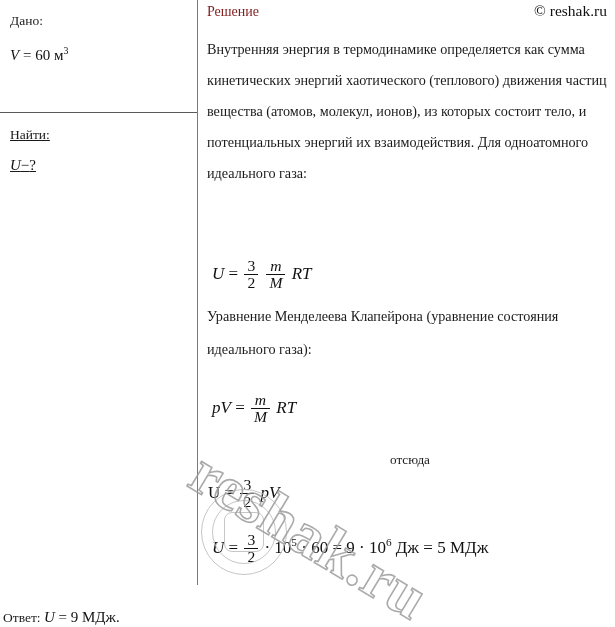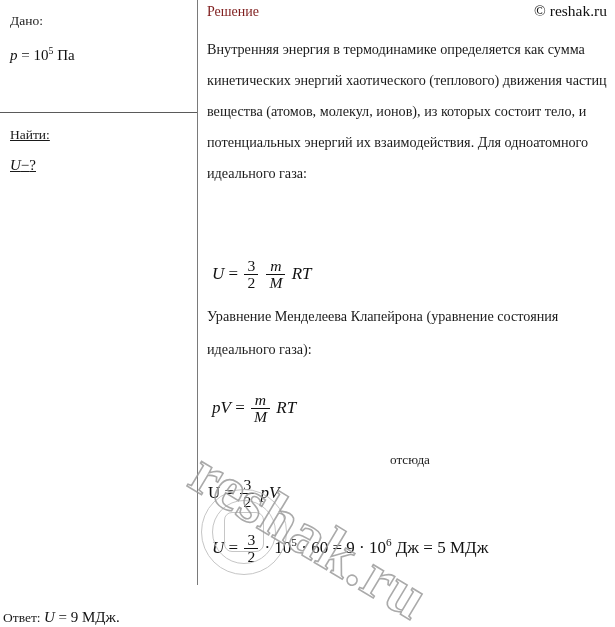--- a/index.html
+++ b/index.html
@@ -214,24 +214,24 @@
 
     <div class="col-divider"></div>
 
     <div class="left-col">
 
       <div class="hrule"></div>
 
       <div class="given-block">
         <div class="lbl">Дано:</div>
 
-
         <div class="lbl">
-          <span class="math lm"><span class="it">p</span> <span class="up">=</span> <span class="up">10</span><sup>5</sup> <span class="up">Па</span></span>
+          <span class="math lm"><span class="it">V</span> <span class="up">=</span> <span class="up">60</span> <span class="up">м</span><sup>3</sup></span>
         </div>
+
       </div>
 
       <div class="find-block">
         <div class="lbl">Найти:</div>
         <div class="lbl">
           <span class="math lm"><span class="it">U</span><span class="up">−</span><span class="up">?</span></span>
         </div>
       </div>
 
     </div>

